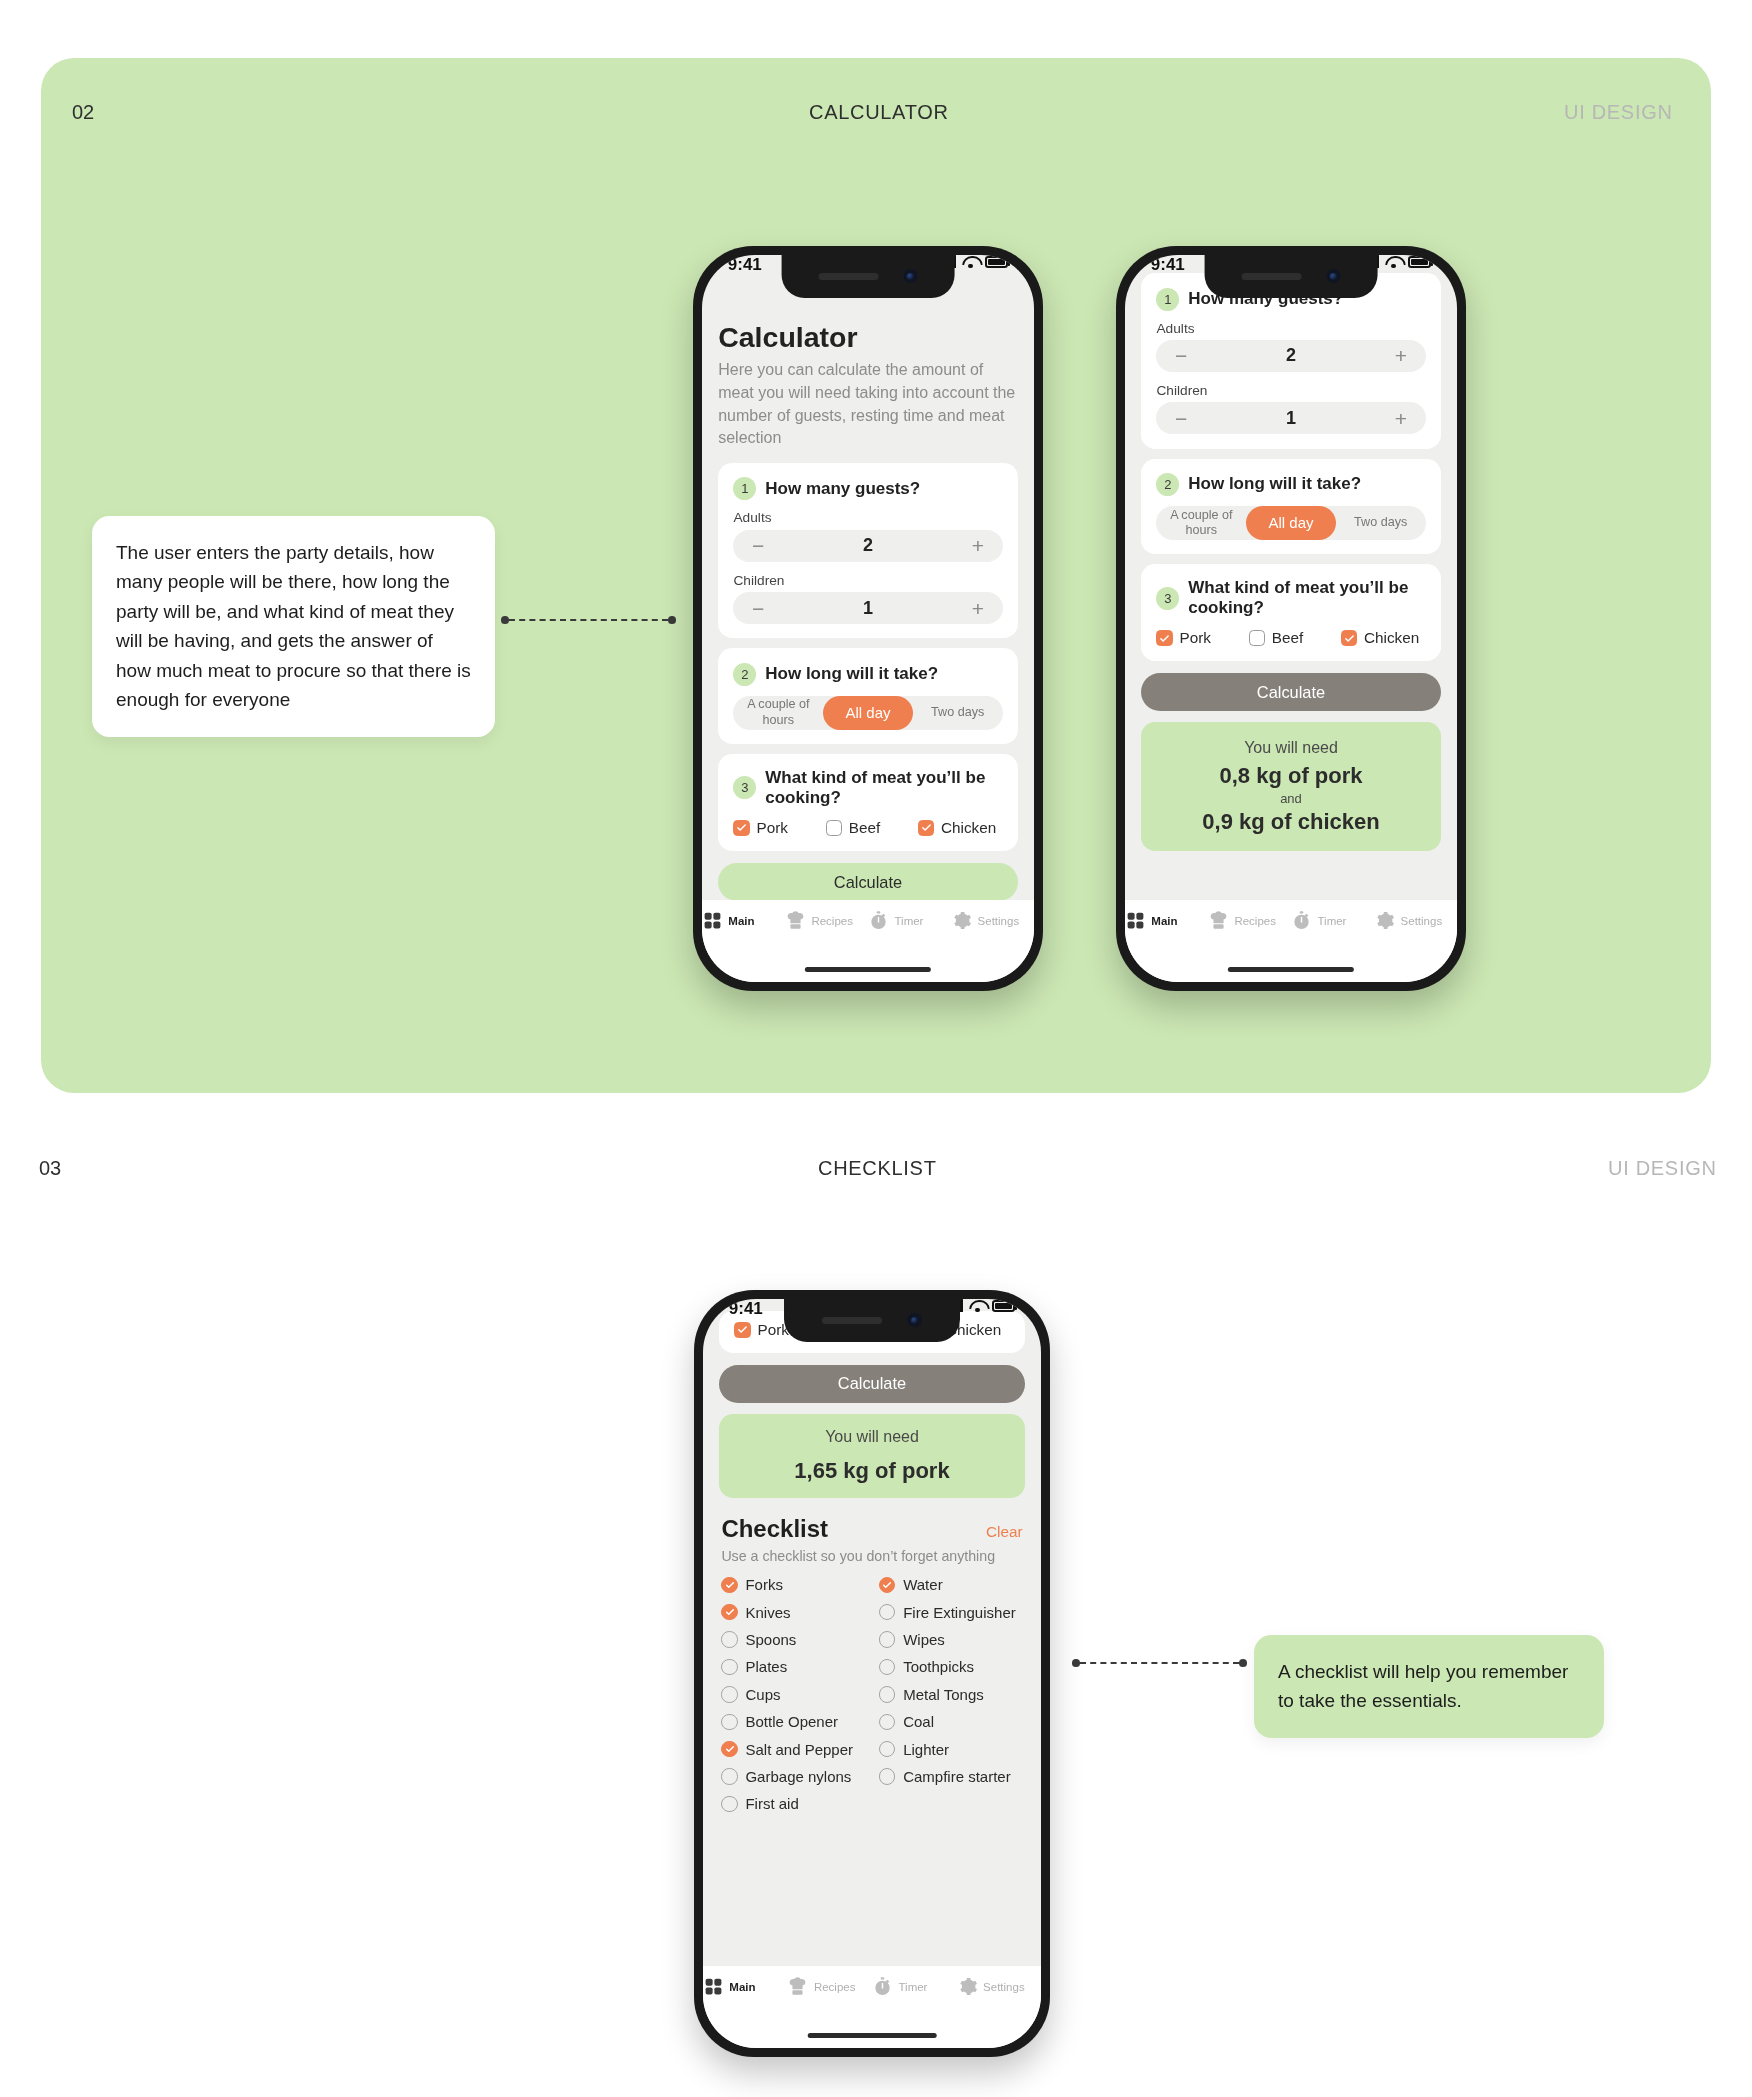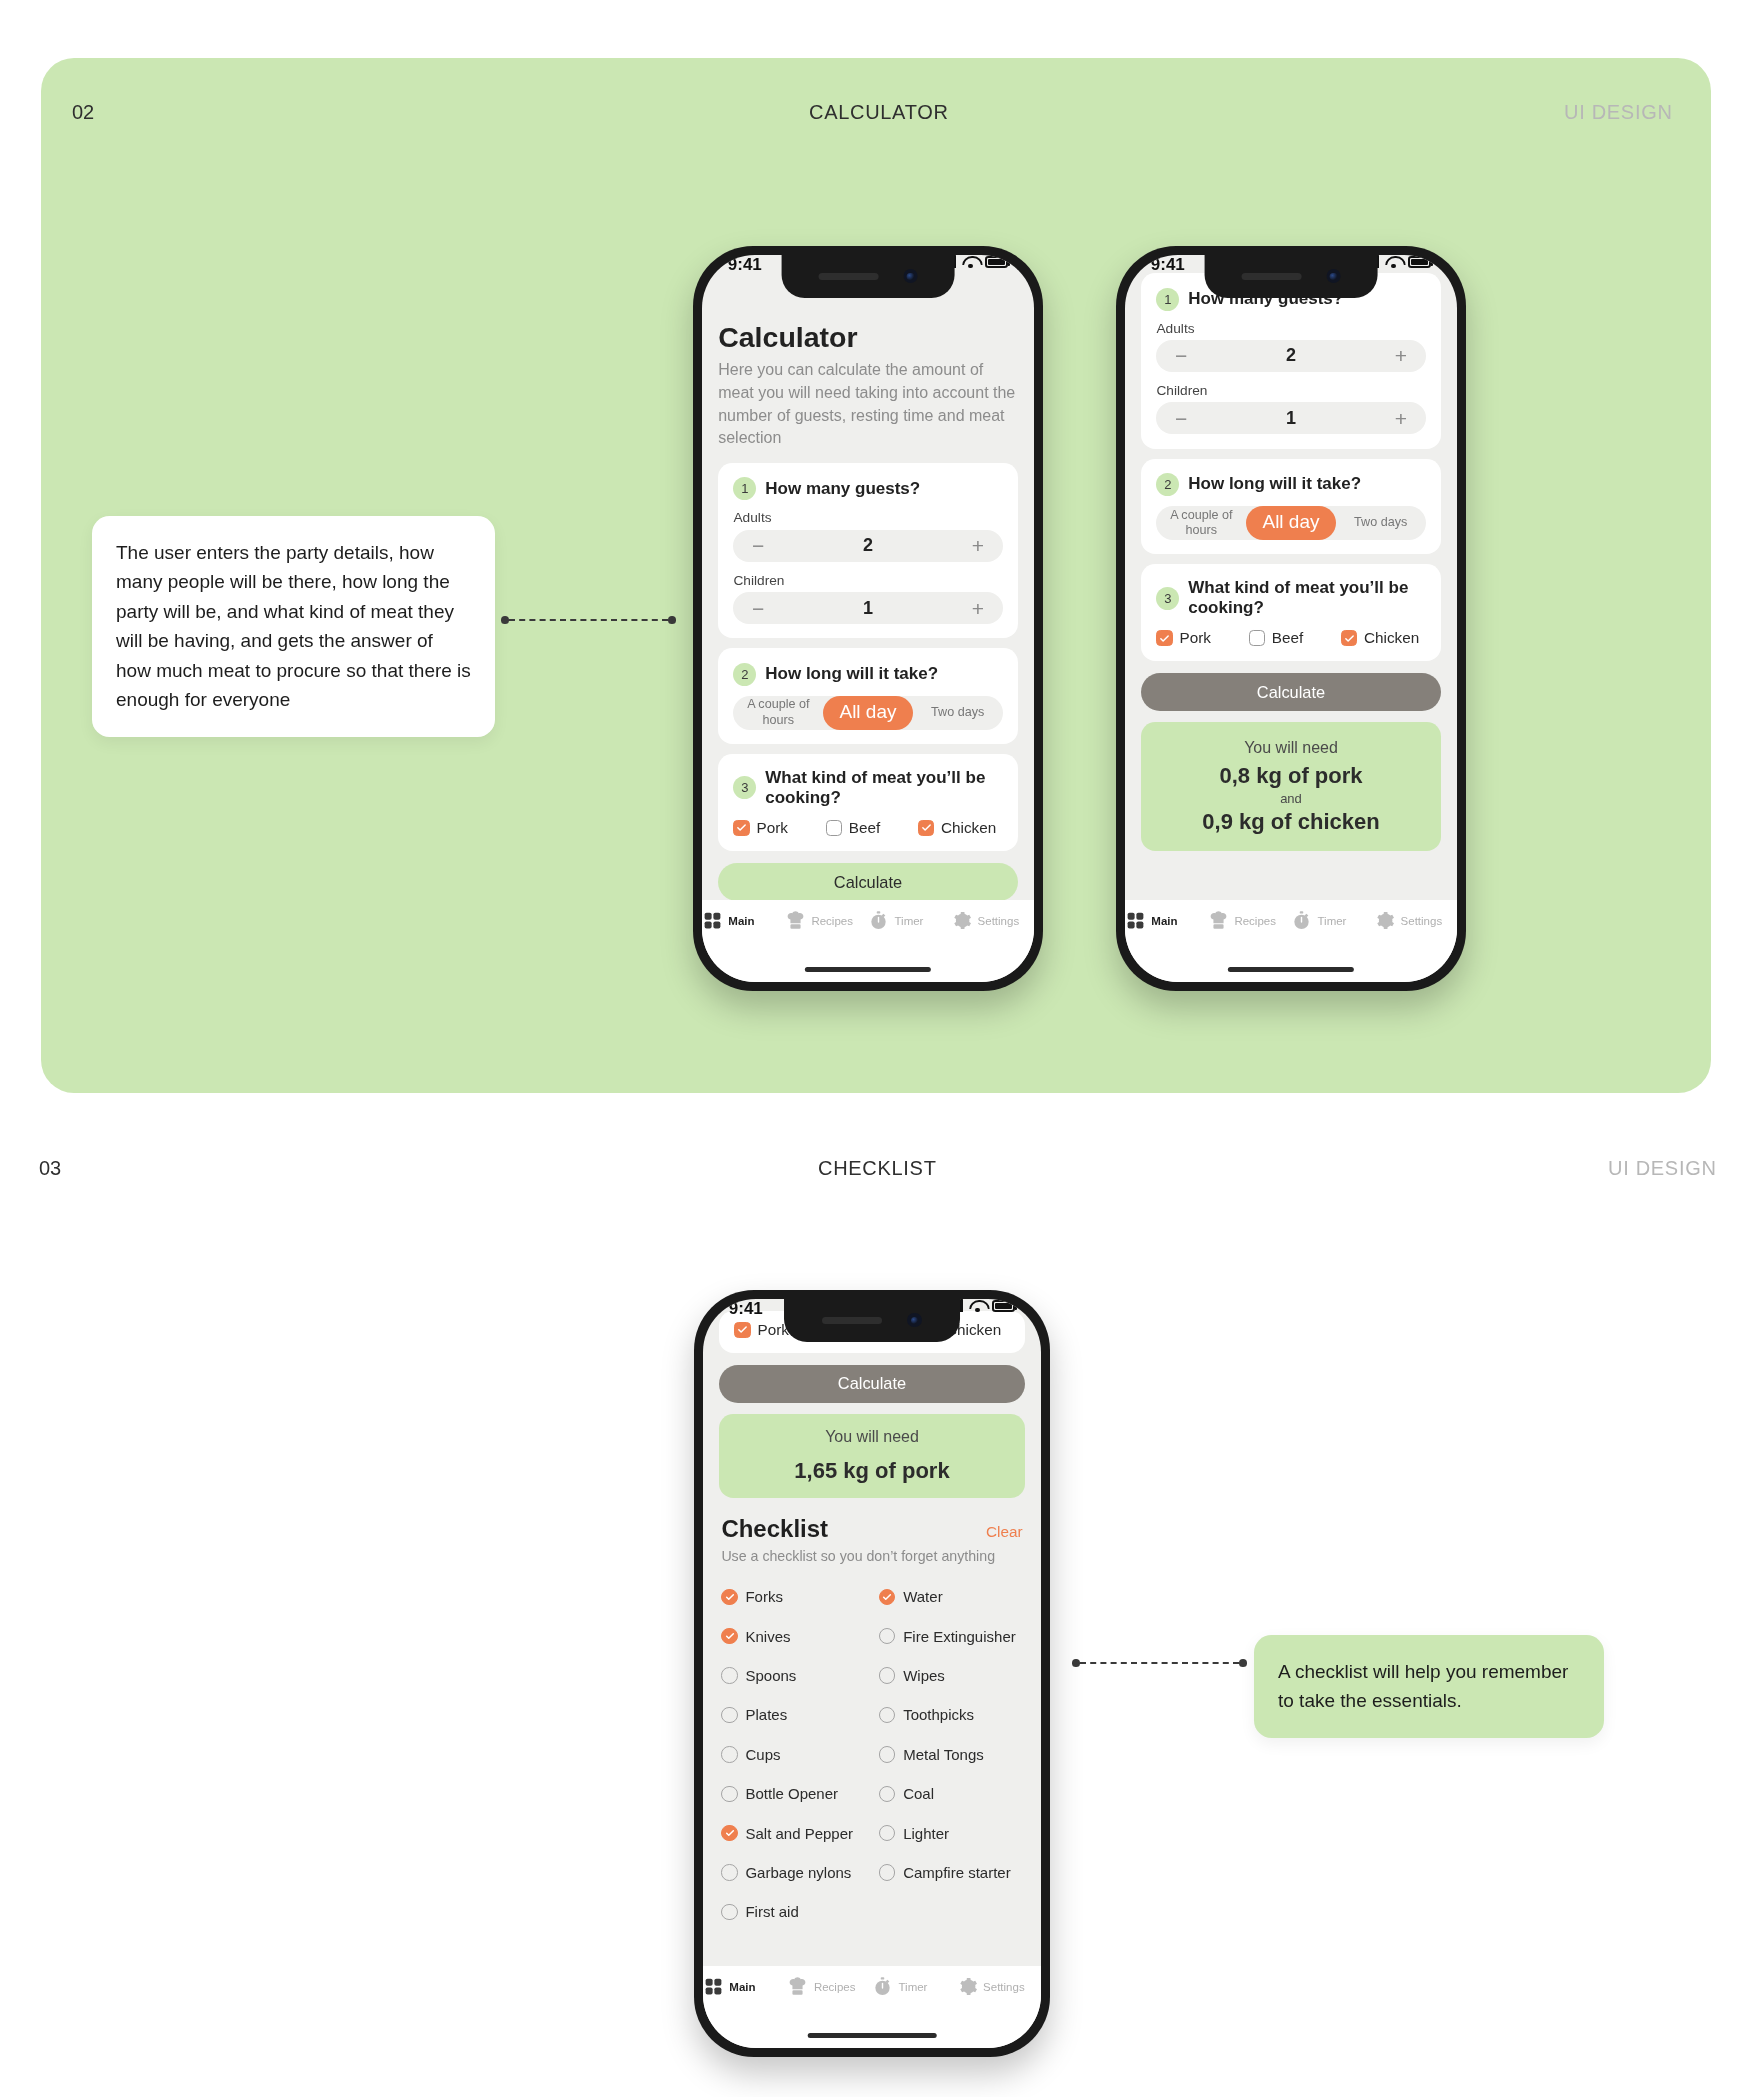--- a/index.html
+++ b/index.html
@@ -146,21 +146,21 @@
 
   .seg {
     display:flex; align-items:stretch;
     background:#efefed; border-radius: 18.6px; height: 34px; overflow:hidden;
   }
   .seg-item {
     flex:1; display:flex; align-items:center; justify-content:center;
     font-size: 12.6px; color:#777; text-align:center; line-height:1.2;
     border-radius: 18.6px;
   }
-  .seg-item.active { background:#ef7f4e; color:#fff; font-size:19px; }
+  .seg-item.active { background:#ef7f4e; color:#fff; font-size:15px; }
 
   .meats { display:flex; align-items:center; gap:7.7px; }
   .meat { display:flex; align-items:center; gap:6.6px; flex:1; }
   .cb-sq {
     width:16.4px; height:16.4px; border-radius:4.4px; flex:none;
     border:1.6px solid #9a9a9a; background:#fff;
     display:flex; align-items:center; justify-content:center;
   }
   .cb-sq.on { background:#ef7f4e; border-color:#ef7f4e; }
   .cb-sq svg { width:11px; height:11px; display:none; }
@@ -196,21 +196,21 @@
   .tab-icon svg { width:100%; height:100%; fill:#bdbdbd; }
   .tab.active .tab-icon svg { fill:#3a3a3a; }
 
   
   .cl-head { display:flex; align-items:baseline; justify-content:space-between; }
   .cl-title{ font-size: 24px; font-weight:bold; color:#1f1f1f; }
   .cl-clear{ font-size: 15.3px; color:#ef7f4e; }
   .cl-sub  { font-size: 14.2px; color:#8c8c8c; }
   .cl-grid { display:flex; gap:14.2px; }
   .cl-col  { flex:1; display:flex; flex-direction:column; gap:10.4px; }
-  .cl-item { display:flex; align-items:center; gap:7.7px;margin-top:12px; }
+  .cl-item { display:flex; align-items:center; gap:7.7px; }
   .cb-ci {
     width:16.4px; height:16.4px; border-radius:50%; flex:none;
     border:1.6px solid #a5a5a5; background:transparent;
     display:flex; align-items:center; justify-content:center;
   }
   .cb-ci.on { background:#ef7f4e; border-color:#ef7f4e; }
   .cb-ci svg { width:10px; height:10px; display:none; }
   .cb-ci.on svg { display:block; }
   .cl-label { font-size: 15px; color:#2b2b2b; white-space:nowrap; }
 </style>

